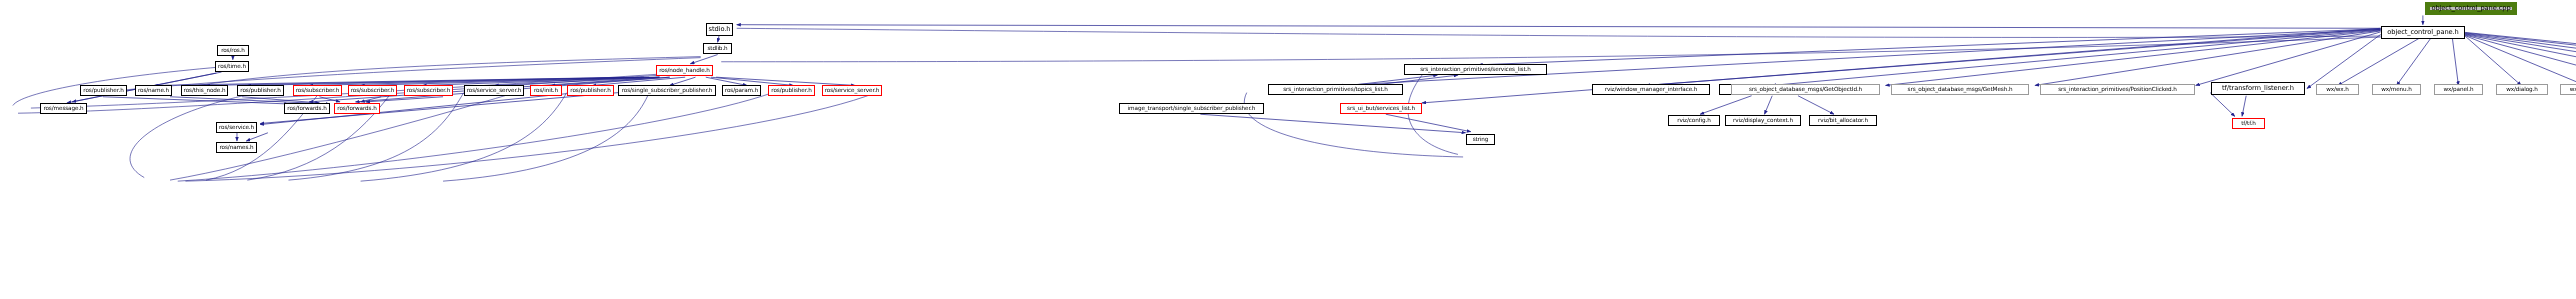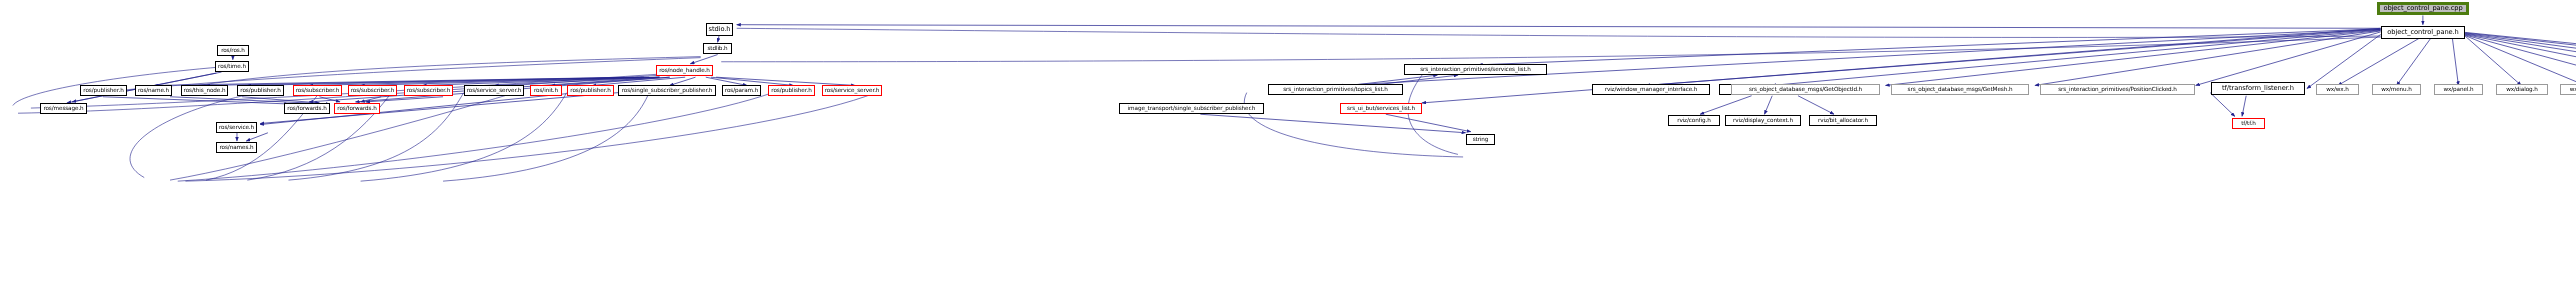--- a/index.html
+++ b/index.html
@@ -23,23 +23,24 @@
     background:#ffffff;
     color:#000000;
     font-size:5.7px;
     line-height:5.7px;
     white-space:nowrap;
     padding:0 2.1px;
     letter-spacing:-0.1px;
   }
   .node.root{
     background:#bfbfbf;
-    border:3px solid #4d7c0f;
+    border:5px solid #4d7c0f;
     font-size:6.7px;
     height:13.4px;
+    margin-left:48px;
   }
   .node.head{
     border:1px solid #000000;
     font-size:6.7px;
     height:13.4px;
   }
   .node.red{ border:0.5px solid #ff0000; }
   .node.grey{ border:0.5px solid #9a9a9a; }
 </style>
 </head>

